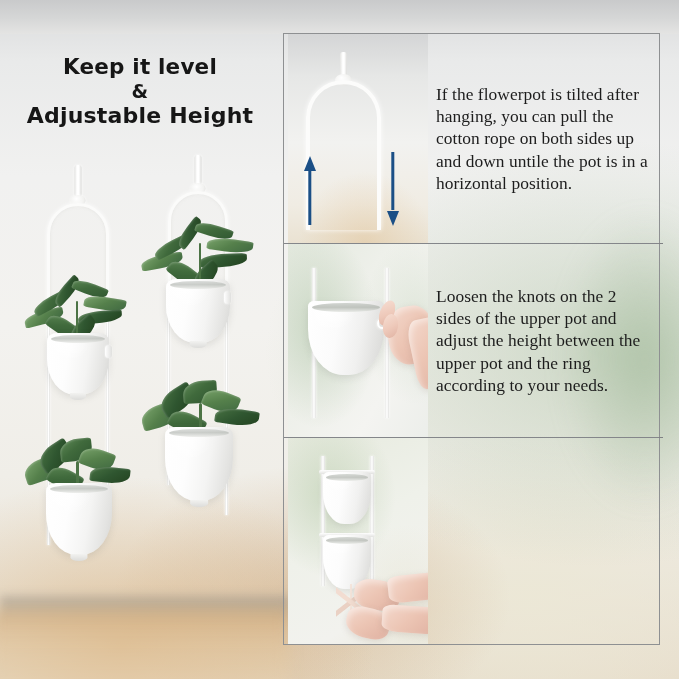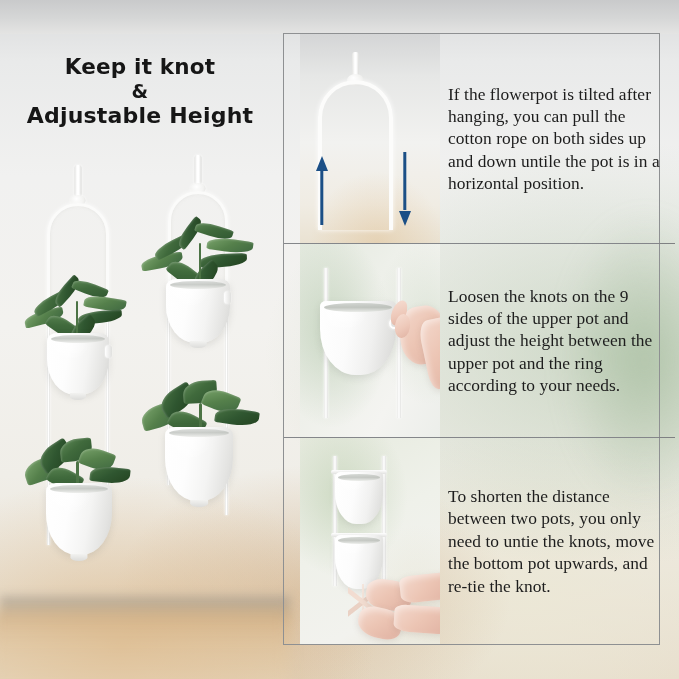--- a/index.html
+++ b/index.html
@@ -129,21 +129,21 @@
   }
 
   
   #panel-box {
     position:absolute; left:283px; top:33px; width:377px; height:612px;
     border:1.4px solid #8e9092;
     z-index:7;
     background:transparent;
   }
   .panel {
-    position:absolute; left:16px; width:100%;
+    position:absolute; left:4px; width:100%;
     display:flex;
     overflow:hidden;
   }
   .panel + .panel { border-top:1.4px solid #7f8183; }
   .panel-sep {
     position:absolute; left:0; width:100%; height:0;
     border-top:1.4px solid #84868a;
     z-index:9;
   }
   .panel-img {
@@ -300,21 +300,21 @@
 
 <div id="canvas">
 
   <div class="bg-base"></div>
   <div class="bg-ceiling"></div>
   <div class="bg-greenblob"></div>
   <div class="bg-floorline"></div>
   <div class="bg-warmfloor"></div>
 
   <div id="title-block">
-    <span class="tl tl1">Keep it knot</span>
+    <span class="tl tl1">Keep it level</span>
     <span class="tl tl2">&amp;</span>
     <span class="tl tl3">Adjustable Height</span>
   </div>
 
   <div class="planter" style="left:18px; top:165px; width:120px; height:400px;">
     <div class="stem" style="top:0; height:32px;"></div>
     <div class="stem-knot" style="top:30px;"></div>
     <div class="loop" style="top:38px; width:62px; height:130px;"></div>
     <div class="rope-v" style="left:29px; top:150px; height:230px;"></div>
     <div class="rope-v" style="left:88px; top:150px; height:190px;"></div>
@@ -419,42 +419,39 @@
         <div class="p2-rope" style="left:97px; top:24px; height:150px;"></div>
         <div class="p2-pot"></div>
         <div class="knot-ring" style="left:89px; top:74px;"></div>
 
         <div class="hand" style="left:100px; top:62px; width:46px; height:58px; transform:rotate(-8deg);"></div>
         <div class="finger" style="left:92px; top:56px; width:14px; height:26px; transform:rotate(22deg);"></div>
         <div class="finger" style="left:95px; top:70px; width:15px; height:24px; transform:rotate(8deg);"></div>
         <div class="hand" style="left:124px; top:74px; width:34px; height:70px; border-radius:30% 22% 26% 24%; transform:rotate(-12deg);"></div>
       </div>
       <div class="panel-txt">
-        <p>Loosen the knots on the 9 sides of the upper pot and adjust the height between the upper pot and the ring according to your needs.</p>
+        <p>Loosen the knots on the 2 sides of the upper pot and adjust the height between the upper pot and the ring according to your needs.</p>
       </div>
     </div>
 
     <div class="panel" style="top:403px; height:207px;">
       <div class="panel-img">
         <div class="p3-bg"></div>
         <div class="p3-rope" style="left:33px; top:18px; height:130px;"></div>
         <div class="p3-rope" style="left:82px; top:18px; height:130px;"></div>
         <div class="p3-bar" style="left:31px; top:32px; width:56px;"></div>
         <div class="p3-pot" style="left:35px; top:34px; width:48px; height:52px;"></div>
         <div class="p3-bar" style="left:31px; top:95px; width:56px;"></div>
         <div class="p3-pot" style="left:35px; top:97px; width:48px; height:54px;"></div>
         <div class="knot-tangle" style="left:48px; top:146px; width:30px; height:36px;"></div>
 
         <div class="hand" style="left:66px; top:142px; width:46px; height:30px; border-radius:38% 46% 40% 44%; transform:rotate(8deg);"></div>
         <div class="hand" style="left:100px; top:136px; width:56px; height:27px; border-radius:22% 26% 24% 28%; transform:rotate(-6deg);"></div>
         <div class="hand" style="left:58px; top:170px; width:44px; height:30px; border-radius:40% 44% 38% 46%; transform:rotate(14deg);"></div>
         <div class="hand" style="left:94px; top:168px; width:58px; height:27px; border-radius:22% 26% 24% 28%; transform:rotate(4deg);"></div>
       </div>
-      <div class="panel-txt">
-        <p>To shorten the distance between two pots, you only need to untie the knots, move the bottom pot upwards, and re-tie the knot.</p>
-      </div>
     </div>
 
     <div class="panel-sep" style="top:209px;"></div>
     <div class="panel-sep" style="top:403px;"></div>
   </div>
 
 </div>
 
 </body></html>

